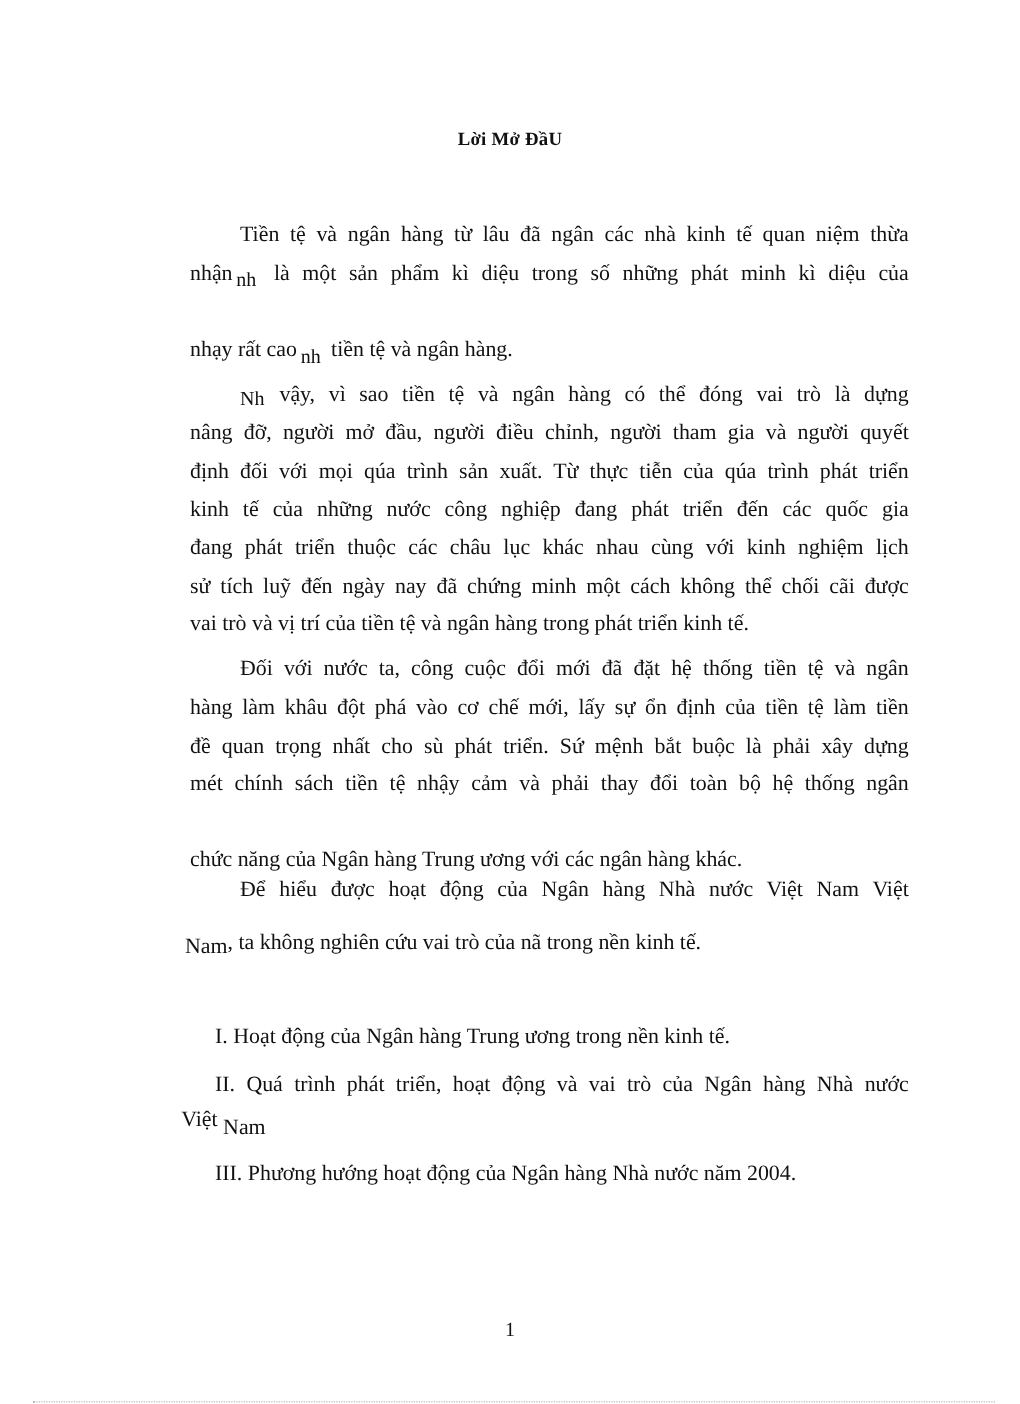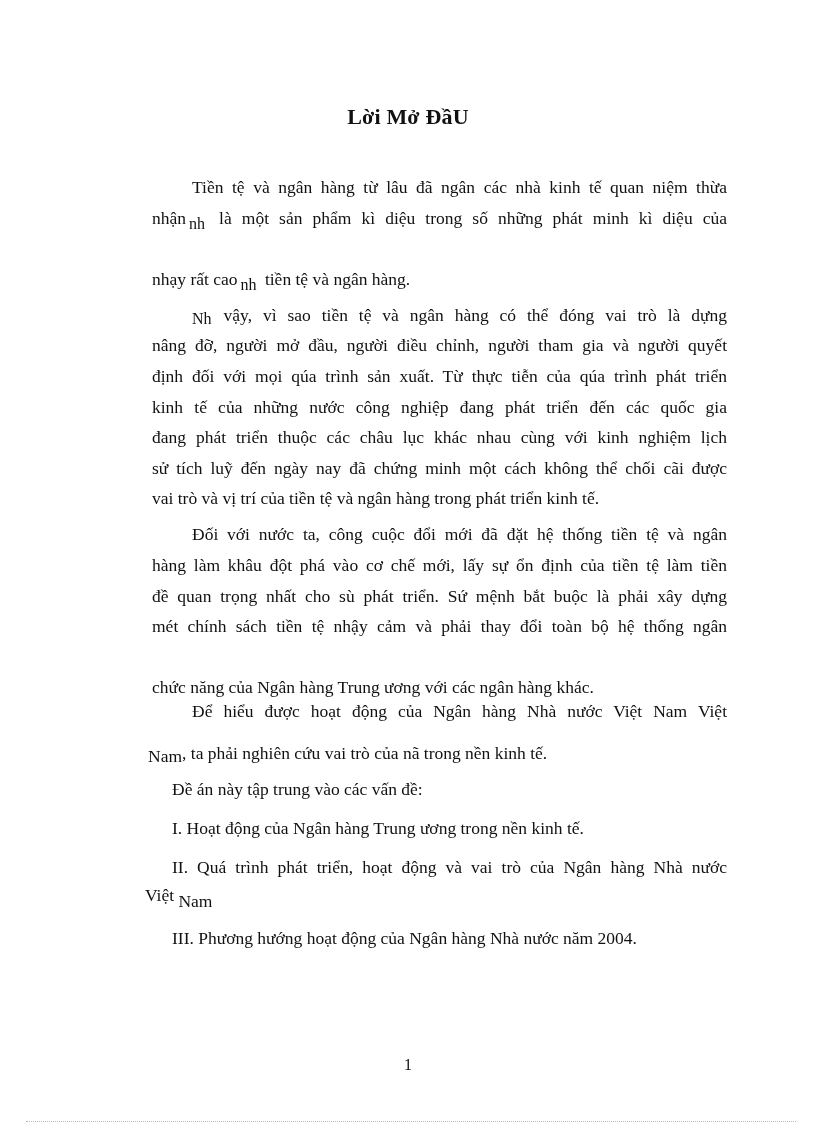--- a/index.html
+++ b/index.html
@@ -1,20 +1,20 @@
 <!DOCTYPE html>
 <html><head>
 <meta charset="utf-8">
 <style>
   html, body { margin: 0; padding: 0; background: #ffffff; }
   body { width: 816px; height: 1123px; position: relative; overflow: hidden;
          font-family: "Liberation Serif", "DejaVu Serif", serif; color: #111; }
   .page { position: absolute; left: 0; top: 0; width: 816px; height: 1123px; }
   .title { position: absolute; top: 104px; left: 0; width: 816px; text-align: center;
-           font-weight: bold; font-size: 22px; letter-spacing: 0.2px; }
+           font-weight: bold; font-size: 15px; letter-spacing: 0.2px; }
   .line { position: absolute; left: 152px; width: 575px; font-size: 17.5px; line-height: 22px;
           white-space: nowrap; }
   .just { text-align: justify; text-align-last: justify; }
   .ind { left: 192px; width: 535px; }
   .ind2 { left: 172px; width: 555px; }
   .sub { font-size: 16px; position: relative; top: 5px; margin: 0 4px 0 3px; }
   .nh-lead { font-size: 16px; position: relative; top: 3px; margin-right: 12px; }
   .pagenum { position: absolute; top: 1056px; left: 0; width: 816px; text-align: center; font-size: 16px; }
   .dotline { position: absolute; left: 26px; width: 770px; top: 1121px; height: 0;
              border-top: 1px dotted #bbb; }
@@ -37,23 +37,22 @@
   <div class="line just" style="top:457px">sử tích luỹ đến ngày nay đã chứng minh một cách không thể chối cãi được</div>
   <div class="line" style="top:487px">vai trò và vị trí của tiền tệ và ngân hàng trong phát triển kinh tế.</div>
 
   <div class="line ind just" style="top:523px">Đối với nước ta, công cuộc đổi mới đã đặt hệ thống tiền tệ và ngân</div>
   <div class="line just" style="top:554px">hàng làm khâu đột phá vào cơ chế mới, lấy sự ổn định của tiền tệ làm tiền</div>
   <div class="line just" style="top:585px">đề quan trọng nhất cho sù phát triển. Sứ mệnh bắt buộc là phải xây dựng</div>
   <div class="line just" style="top:615px">mét chính sách tiền tệ nhậy cảm và phải thay đổi toàn bộ hệ thống ngân</div>
   <div class="line" style="top:676px">chức năng của Ngân hàng Trung ương với các ngân hàng khác.</div>
 
   <div class="line ind just" style="top:700px">Để hiểu được hoạt động của Ngân hàng Nhà nước Việt Nam Việt</div>
-  <div class="line" style="top:742px;left:148px"><span style="font-size:17.5px;position:relative;top:3px">Nam</span><span>, ta phải nghiên cứu vai trò của nã trong nền kinh tế.</span></div>
+  <div class="line" style="top:742px;left:148px"><span style="font-size:17.5px;position:relative;top:3px">Nam</span><span>, ta không nghiên cứu vai trò của nã trong nền kinh tế.</span></div>
 
-  <div class="line ind2" style="top:778px">Đề án này tập trung vào các vấn đề:</div>
 
   <div class="line ind2" style="top:817px">I. Hoạt động của Ngân hàng Trung ương trong nền kinh tế.</div>
   <div class="line ind2 just" style="top:856px">II. Quá trình phát triển, hoạt động và vai trò của Ngân hàng Nhà nước</div>
   <div class="line" style="top:884px;left:145px"><span>Việt</span> <span style="position:relative;top:6px">Nam</span></div>
   <div class="line ind2" style="top:927px">III. Phương hướng hoạt động của Ngân hàng Nhà nước năm 2004.</div>
 
   <div class="pagenum">1</div>
   <div class="dotline"></div>
 </div>
 

